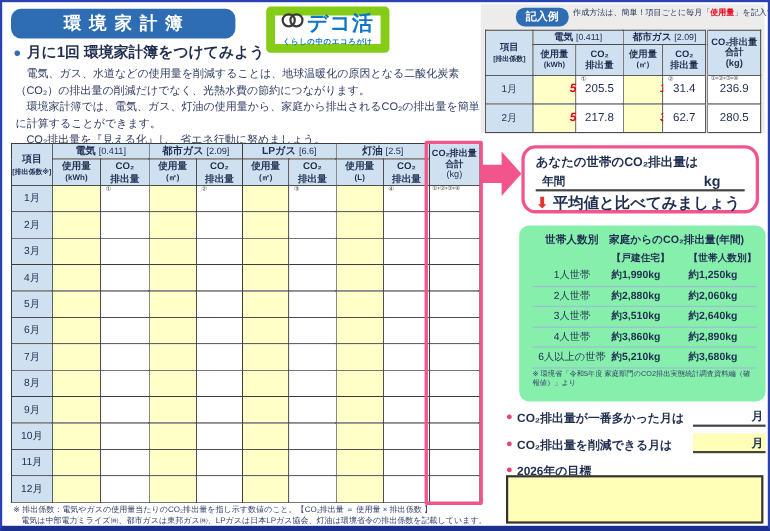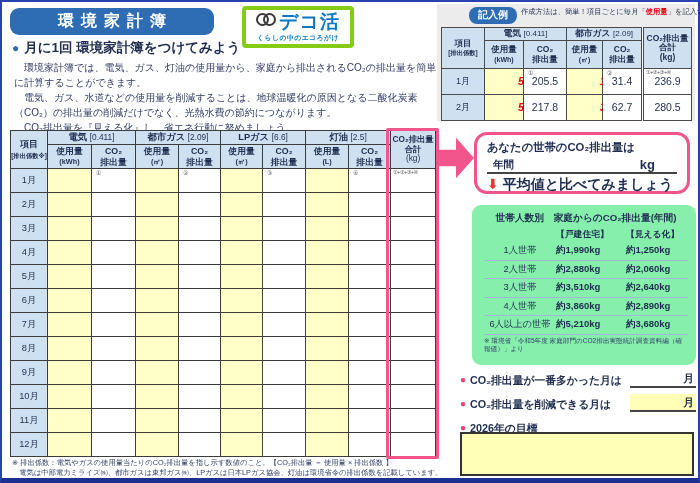--- a/index.html
+++ b/index.html
@@ -8,21 +8,21 @@
   .page { position:relative; width:700px; height:483px; background:#fff;
           border:2px solid #2a41b0; border-bottom:5px solid #1b2f8f; overflow:hidden; }
 
   
   .title-badge { position:absolute; left:8px; top:6px; width:204px; height:27px;
     background:#2e6db4; border-radius:9px; color:#fff; font-weight:bold; font-size:16px;
     letter-spacing:7px; display:flex; align-items:center; justify-content:center; padding-left:7px; }
 
   
   .deco-box { position:absolute; left:240px; top:4px; width:112px; height:42px;
-    border:4px solid #84cc16; border-radius:4px; background:#fff;
+    border:8px solid #84cc16; border-radius:4px; background:#fff;
     display:flex; flex-direction:column; align-items:center; justify-content:center; }
   .deco-row { display:flex; align-items:center; gap:3px; }
   .ring { width:13px; height:13px; border:2px solid #3a3a3a; border-radius:50%; display:inline-block; }
   .ring.r2 { margin-left:-6px; }
   .deco-text { font-weight:bold; font-size:19px; color:#0e77c5; letter-spacing:1px; line-height:1; }
   .deco-slogan { font-size:6.8px; color:#0e77c5; font-weight:bold; margin-top:2px; letter-spacing:.5px; }
 
   
   .example-panel { position:absolute; left:435px; top:2px; width:258px; height:117px;
     background:#ececec; padding:3px 4px; }
@@ -184,22 +184,22 @@
         </tr>
       </tbody>
     </table>
   </div>
 
   <div class="intro-heading">
     <span class="bullet">●</span>
     <span>月に1回 環境家計簿をつけてみよう</span>
   </div>
   <div class="intro-body">
+    <p>　電気、ガス、水道などの使用量を削減することは、地球温暖化の原因となる二酸化炭素（CO₂）の排出量の削減だけでなく、光熱水費の節約につながります。</p>
     <p>　環境家計簿では、電気、ガス、灯油の使用量から、家庭から排出されるCO₂の排出量を簡単に計算することができます。</p>
-    <p>　電気、ガス、水道などの使用量を削減することは、地球温暖化の原因となる二酸化炭素（CO₂）の排出量の削減だけでなく、光熱水費の節約につながります。</p>
     <p>　CO₂排出量を『見える化』し、省エネ行動に努めましょう。</p>
   </div>
 
   <table class="main">
     <colgroup>
       <col style="width:37px">
         <col style="width:44px">
         <col style="width:44px">
         <col style="width:43px">
         <col style="width:42px">
@@ -406,21 +406,21 @@
       <span class="dn">⬇</span>
       <span>平均値と比べてみましょう</span>
     </div>
   </div>
 
   <div class="hh-panel">
     <div class="hh-title">世帯人数別　家庭からのCO₂排出量(年間)</div>
     <div class="hh-grid hh-headrow">
       <span></span>
       <span class="hh-colhead">【戸建住宅】</span>
-      <span class="hh-colhead">【見える化】</span>
+      <span class="hh-colhead">【世帯人数別】</span>
     </div>
     <div>
         <div class="hh-grid hh-row">
           <span class="hh-label">1人世帯</span>
           <span class="hh-val">約1,990kg</span>
           <span class="hh-val">約1,250kg</span>
         </div>
         <div class="hh-grid hh-row">
           <span class="hh-label">2人世帯</span>
           <span class="hh-val">約2,880kg</span>

